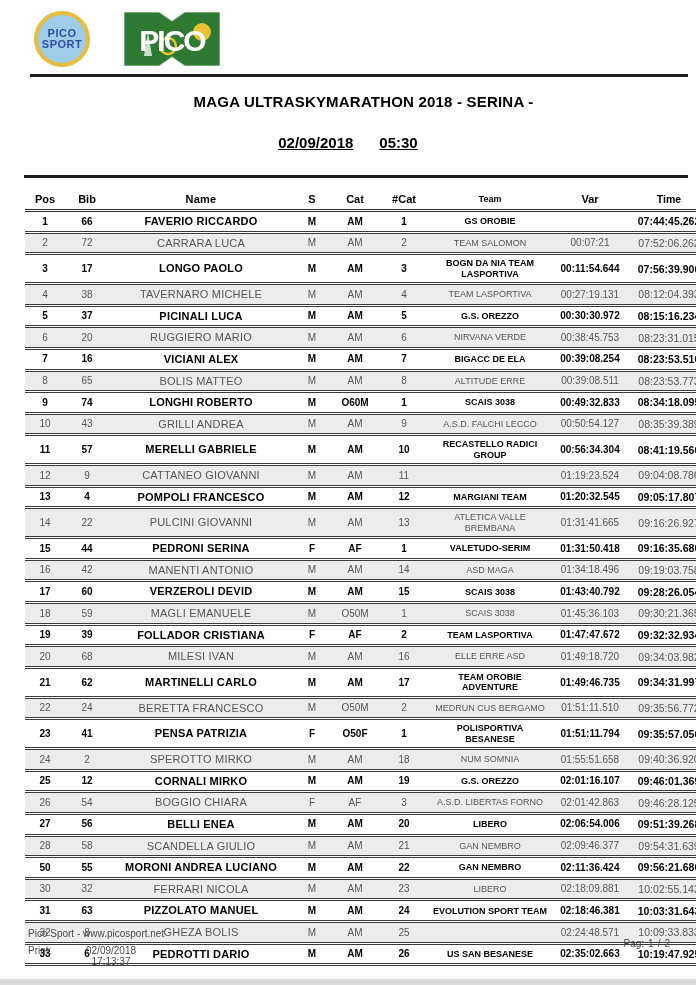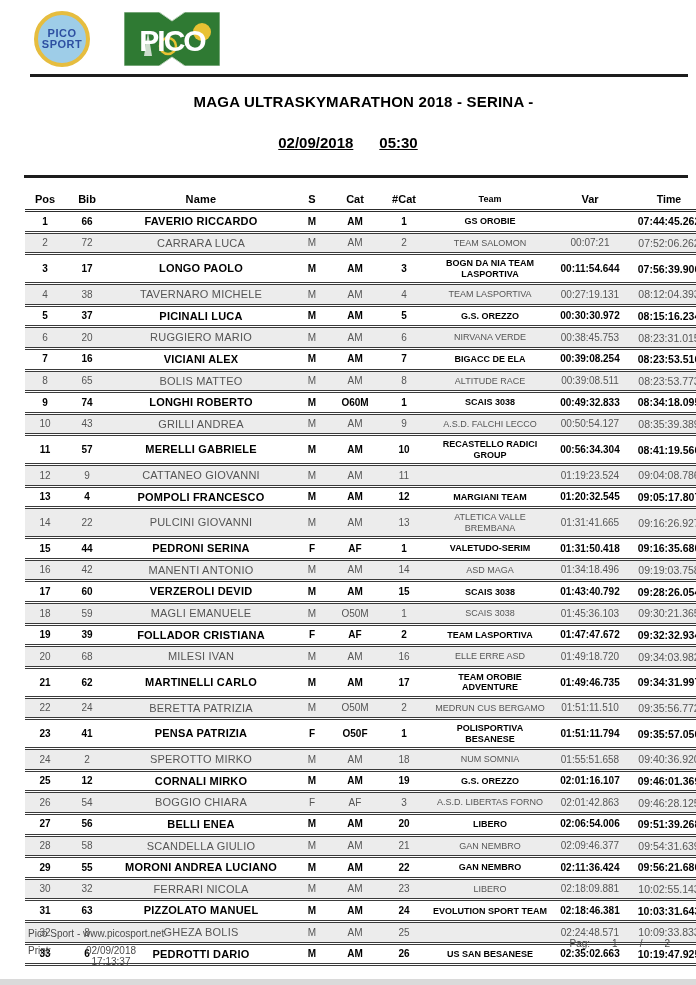--- a/index.html
+++ b/index.html
@@ -56,21 +56,21 @@
   .col-time  { width:76px; font-size:10.5px !important; }
 
   
   .footer { position:absolute; left:28px; right:16px; bottom:18px; font-size:10px; color:#4a4a4a; }
   .footer-site { margin-bottom:6px; }
   .print-row { display:flex; }
   .print-label { width:58px; }
   .print-dt { text-align:center; }
   .footer-page {
     position:absolute; right:10px; top:10px;
-    display:flex; gap:22px; color:#4a4a4a;margin-left:28px;
+    display:flex; gap:4px; color:#4a4a4a;margin-left:28px;
   }
   .scan-edge { position:absolute; left:0; right:0; bottom:0; height:6px; background:#dadada; }
 </style>
 </head>
 <body>
 
 <div class="page">
 
   <div class="logo-bar">
     <div class="logo-circle">
@@ -189,21 +189,21 @@
           <td class="col-var">00:39:08.254</td>
           <td class="col-time">08:23:53.516</td>
         </tr>
         <tr class="data even-row">
           <td class="col-pos">8</td>
           <td class="col-bib">65</td>
           <td class="col-name">BOLIS MATTEO</td>
           <td class="col-sex">M</td>
           <td class="col-cat">AM</td>
           <td class="col-catnum">8</td>
-          <td class="col-team">ALTITUDE RACE</td>
+          <td class="col-team">ALTITUDE ERRE</td>
           <td class="col-var">00:39:08.511</td>
           <td class="col-time">08:23:53.773</td>
         </tr>
         <tr class="data odd-row">
           <td class="col-pos">9</td>
           <td class="col-bib">74</td>
           <td class="col-name">LONGHI ROBERTO</td>
           <td class="col-sex">M</td>
           <td class="col-cat">O60M</td>
           <td class="col-catnum">1</td>
@@ -339,21 +339,21 @@
           <td class="col-sex">M</td>
           <td class="col-cat">AM</td>
           <td class="col-catnum">17</td>
           <td class="col-team">TEAM OROBIE ADVENTURE</td>
           <td class="col-var">01:49:46.735</td>
           <td class="col-time">09:34:31.997</td>
         </tr>
         <tr class="data even-row">
           <td class="col-pos">22</td>
           <td class="col-bib">24</td>
-          <td class="col-name">BERETTA PATRIZIA</td>
+          <td class="col-name">BERETTA FRANCESCO</td>
           <td class="col-sex">M</td>
           <td class="col-cat">O50M</td>
           <td class="col-catnum">2</td>
           <td class="col-team">MEDRUN CUS BERGAMO</td>
           <td class="col-var">01:51:11.510</td>
           <td class="col-time">09:35:56.772</td>
         </tr>
         <tr class="data odd-row">
           <td class="col-pos">23</td>
           <td class="col-bib">41</td>
@@ -414,21 +414,21 @@
           <td class="col-bib">58</td>
           <td class="col-name">SCANDELLA GIULIO</td>
           <td class="col-sex">M</td>
           <td class="col-cat">AM</td>
           <td class="col-catnum">21</td>
           <td class="col-team">GAN NEMBRO</td>
           <td class="col-var">02:09:46.377</td>
           <td class="col-time">09:54:31.639</td>
         </tr>
         <tr class="data odd-row">
-          <td class="col-pos">29</td>
+          <td class="col-pos">50</td>
           <td class="col-bib">55</td>
           <td class="col-name">MORONI ANDREA LUCIANO</td>
           <td class="col-sex">M</td>
           <td class="col-cat">AM</td>
           <td class="col-catnum">22</td>
           <td class="col-team">GAN NEMBRO</td>
           <td class="col-var">02:11:36.424</td>
           <td class="col-time">09:56:21.686</td>
         </tr>
         <tr class="data even-row">

